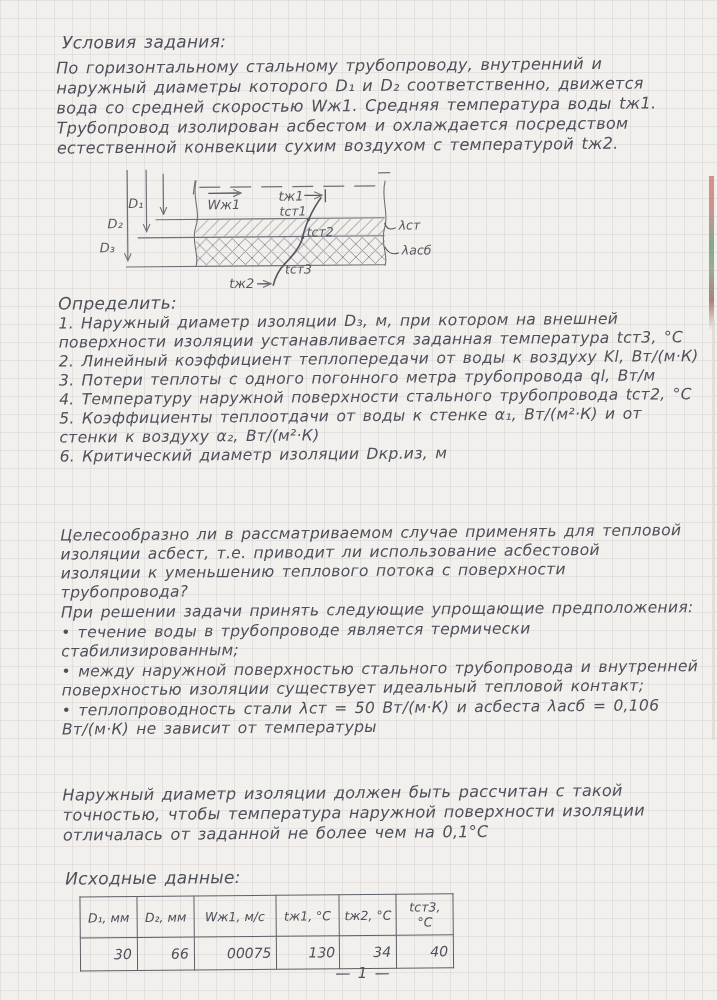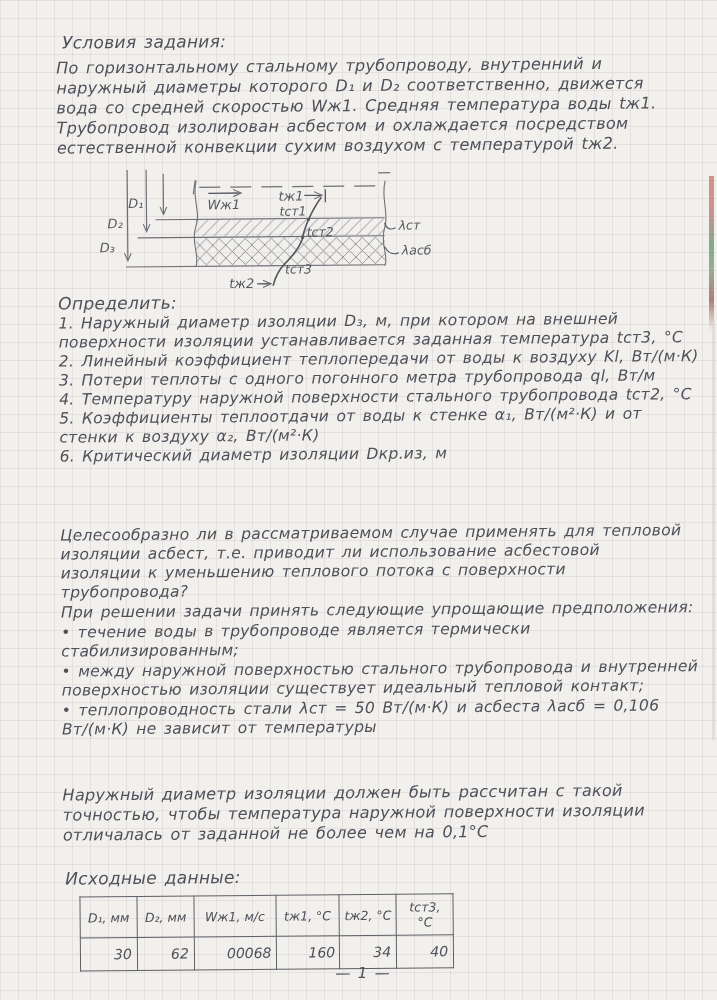--- a/index.html
+++ b/index.html
@@ -152,23 +152,23 @@
         <tr>
       <th>D₁, мм</th>
       <th>D₂, мм</th>
       <th>Wж1, м/с</th>
       <th>tж1, °C</th>
       <th>tж2, °C</th>
       <th>tст3, °C</th>
     </tr>
     <tr>
       <td>30</td>
-      <td>62</td>
-      <td>00068</td>
-      <td>160</td>
+      <td>66</td>
+      <td>00075</td>
+      <td>130</td>
       <td>34</td>
       <td>40</td>
     </tr>
   </tbody>
     </table>
 
   <div id="page-num" class="hw" style="top:964px;">— 1 —</div>
 
 </div>
 

